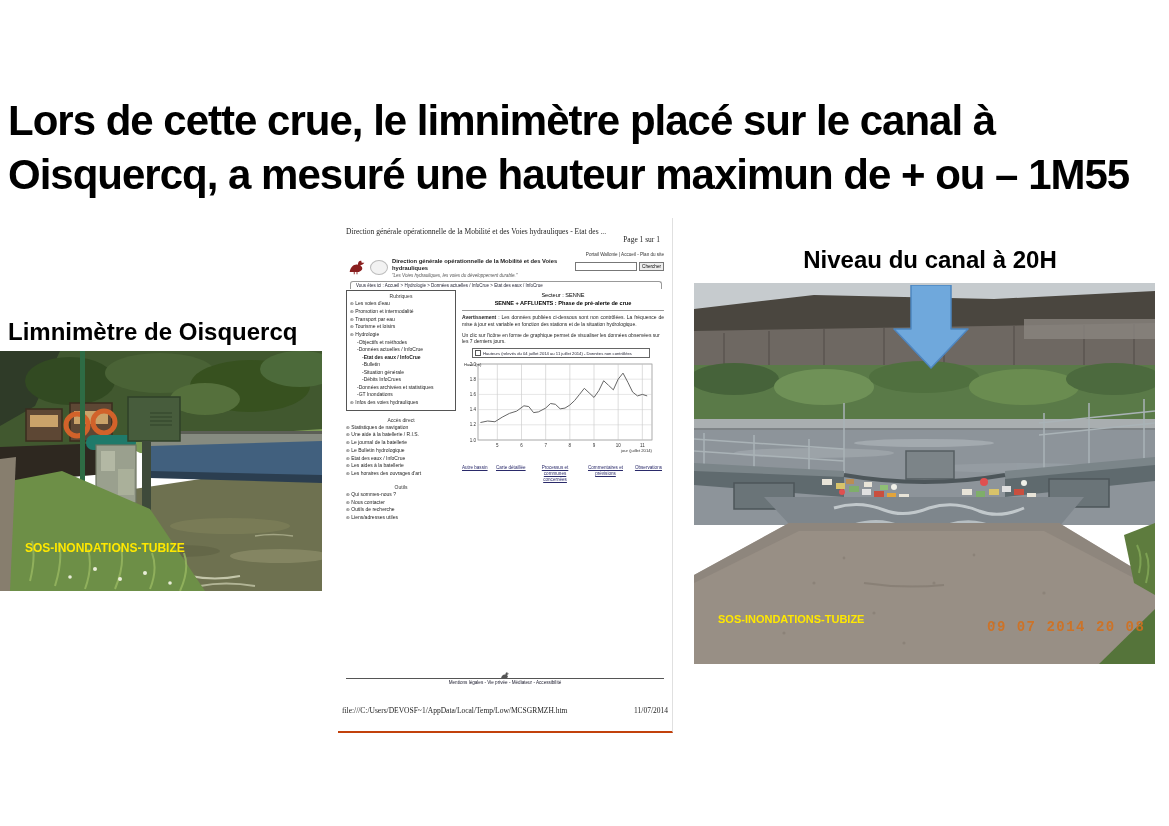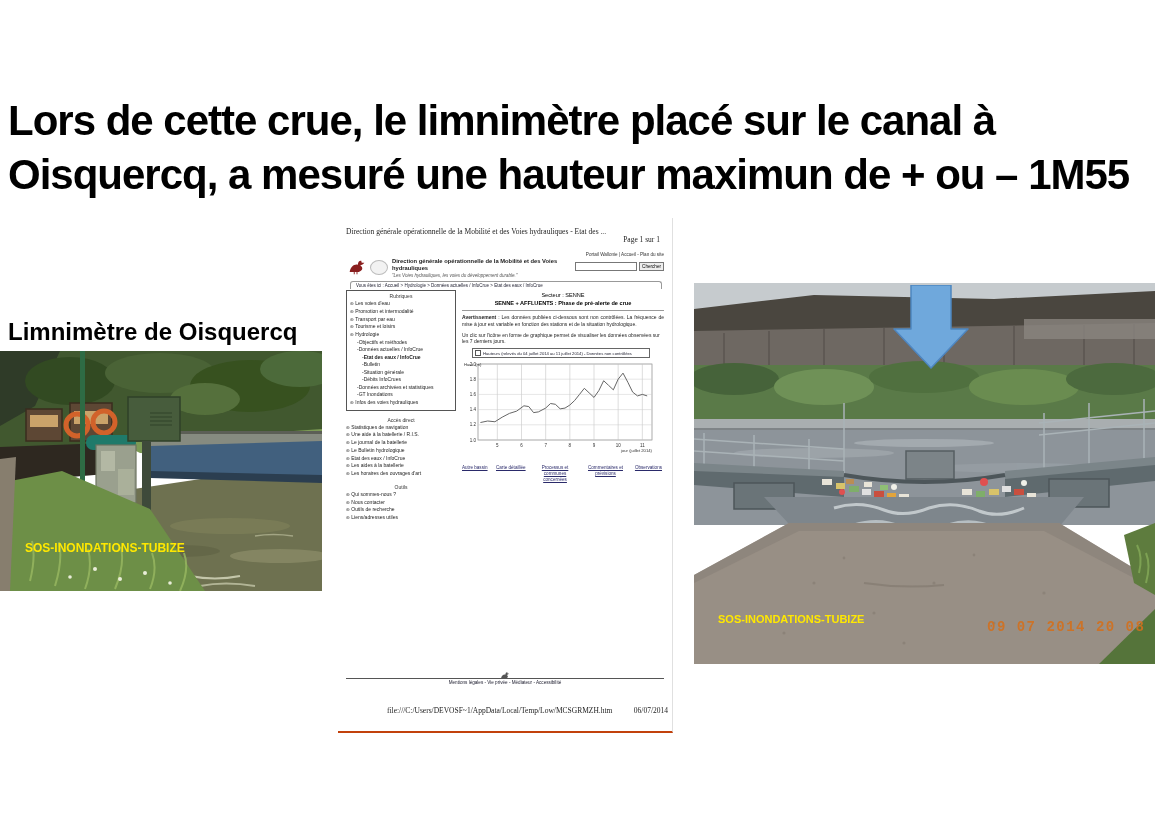--- a/index.html
+++ b/index.html
@@ -66,21 +66,21 @@
   .chart-bar .cb-box{width:4px;height:4px;border:1px solid #555;margin-right:2px;flex:0 0 auto;}
   .chart-bar .cb-text{font-size:4.2px;color:#223;text-decoration:underline;white-space:nowrap;overflow:hidden;}
   .links-row{display:flex;justify-content:space-between;margin-top:7px;width:200px;}
   .doc-link{font-size:4.6px;color:#2a2a6a;text-decoration:underline;text-align:center;max-width:42px;line-height:1.3;}
 
   .doc-footer{position:absolute;left:8px;right:8px;top:448px;font-family:"Liberation Sans",sans-serif;}
   .footer-logo-row{text-align:center;height:10px;}
   .footer-rule{border:none;border-top:1px solid #555;margin:2px 0 1px 0;}
   .footer-links{text-align:center;font-size:4.6px;color:#223;}
   .file-row{position:absolute;left:4px;right:4px;top:488px;display:flex;justify-content:space-between;
-      font-size:7.5px;color:#1c1c1c;font-family:"Liberation Serif",serif;margin-left:45px;}
+      font-size:7.5px;color:#1c1c1c;font-family:"Liberation Serif",serif;}
 </style>
 </head>
 <body>
 
 <div class="slide">
 
   <div class="slide-title">
     <div>Lors de cette crue, le limnimètre placé sur le canal à</div>
     <div>Oisquercq, a mesuré une hauteur maximun de + ou – 1M55</div>
   </div>
@@ -146,20 +146,21 @@
       <path d="M30,230 q6,-24 2,-40 M55,235 q8,-26 4,-44 M85,238 q8,-22 3,-40 M115,238 q10,-24 6,-42 M150,238 q8,-20 2,-36 M180,240 q10,-22 4,-38" stroke="#93b45e" stroke-width="2" fill="none" opacity="0.9"></path>
       <circle cx="95" cy="218" r="2" fill="#e9edd9"></circle>
         <circle cx="120" cy="228" r="2" fill="#e9edd9"></circle>
       <circle cx="145" cy="222" r="2" fill="#e9edd9"></circle>
         <circle cx="70" cy="226" r="1.8" fill="#e9edd9"></circle>
       <circle cx="170" cy="232" r="1.8" fill="#e9edd9"></circle>
     </g>
     <text x="25" y="201" font-family="Liberation Sans, sans-serif" font-size="12" font-weight="700" fill="#ffe800">SOS-INONDATIONS-TUBIZE</text>
   </svg>
 
+  <div class="caption caption-right">Niveau du canal à 20H</div>
 
   <svg class="photo photo-right" width="461" height="381" viewBox="0 0 461 381">
     <rect x="0" y="0" width="461" height="30" fill="#c6cbce"></rect>
     <g>
       <polygon points="0,26 120,12 300,16 461,8 461,58 0,62" fill="#4a463f"></polygon>
       <polygon points="0,48 461,40 461,92 0,96" fill="#6e6862"></polygon>
       <g stroke="#56514b" stroke-width="1.5" opacity="0.8">
         <line x1="30" y1="50" x2="30" y2="92"></line>
           <line x1="75" y1="48" x2="75" y2="92"></line>
         <line x1="130" y1="46" x2="130" y2="92"></line>
@@ -468,17 +469,17 @@
       <div class="footer-logo-row">
         <svg width="12" height="9" viewBox="0 0 24 18">
           <path d="M4,15 C5,9 9,6 13,7 C13,4 15,2 17,3 C16,5 18,5 20,5 C19,7 17,7 15.5,8 C19,10 18.5,13.5 14,15 Z" fill="#555"></path>
         </svg>
       </div>
       <hr class="footer-rule">
       <div class="footer-links">Mentions légales - Vie privée - Médiateur - Accessibilité</div>
     </div>
     <div class="file-row">
       <span>file:///C:/Users/DEVOSF~1/AppData/Local/Temp/Low/MCSGRMZH.htm</span>
-      <span>06/07/2014</span>
+      <span>11/07/2014</span>
     </div>
   </div>
 
 </div>
 
 </body></html>

